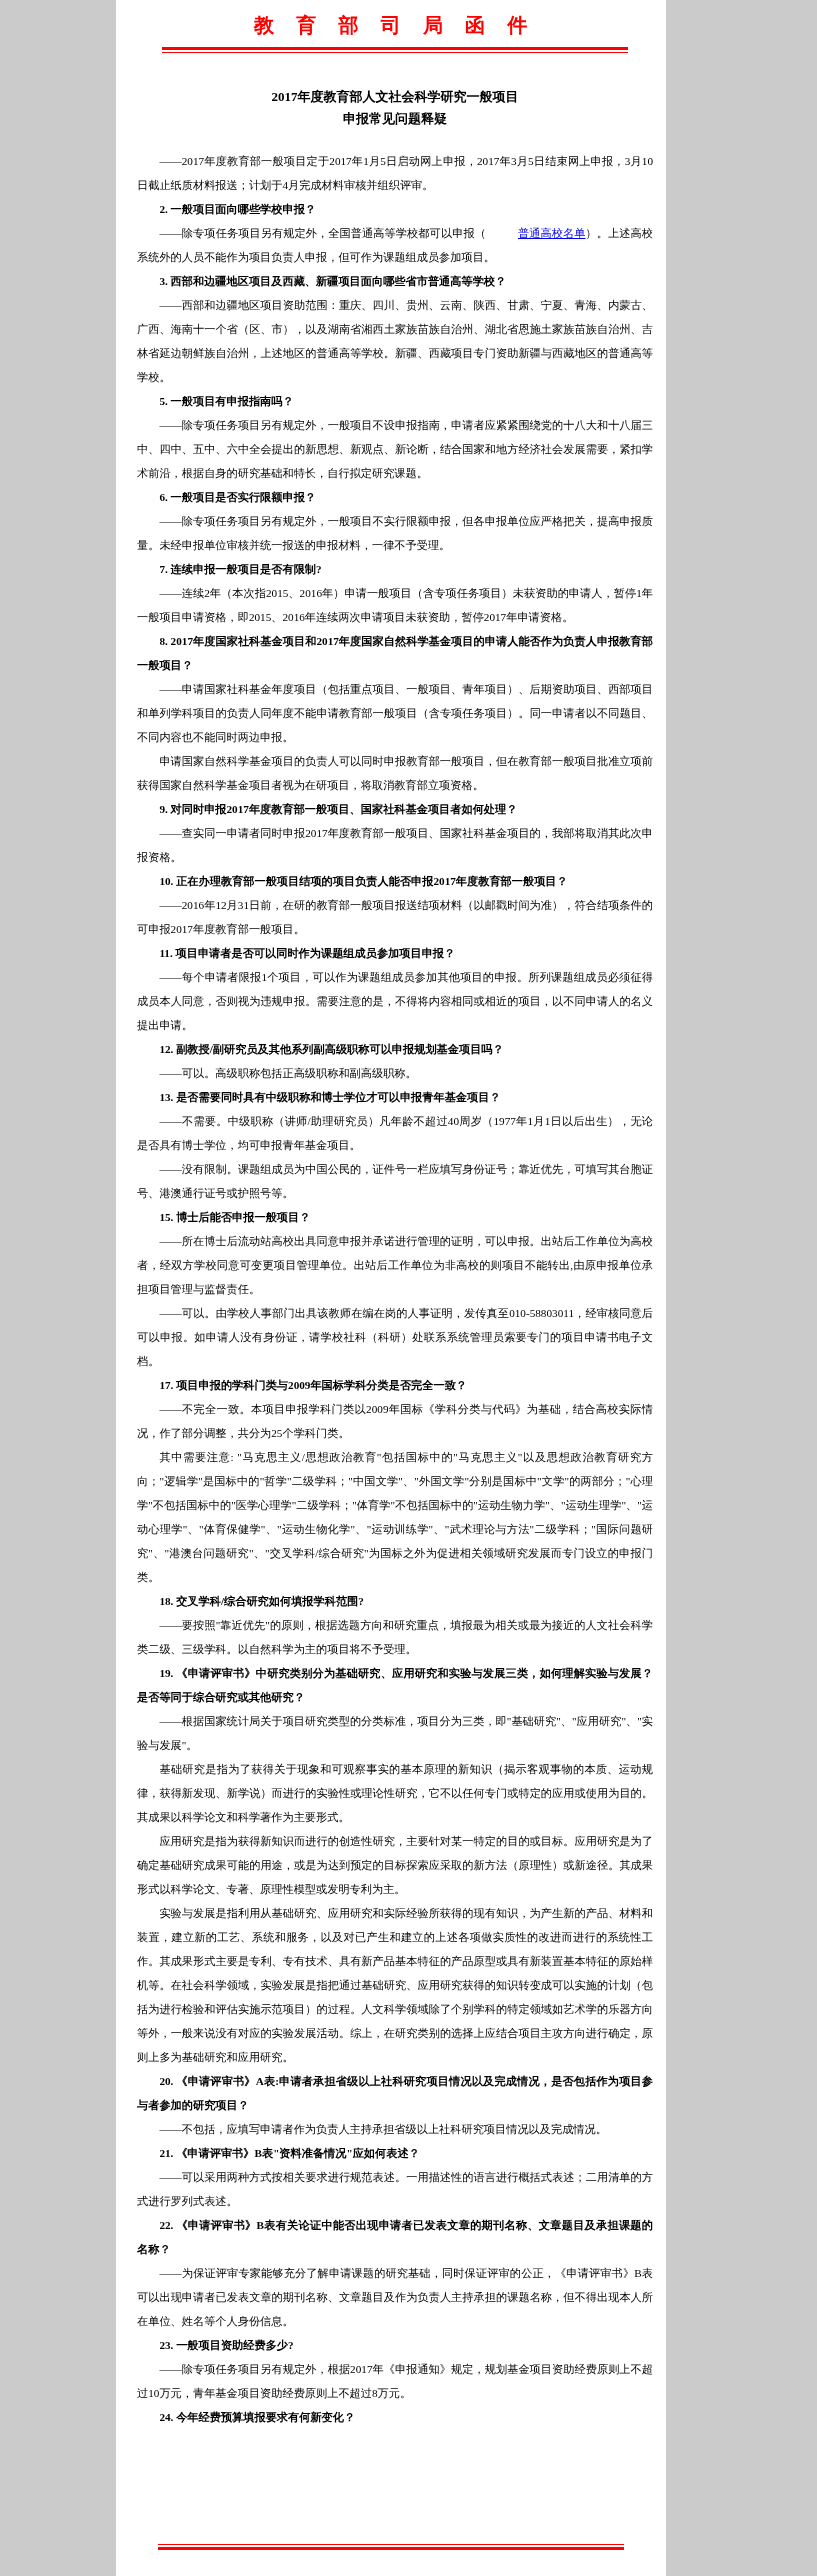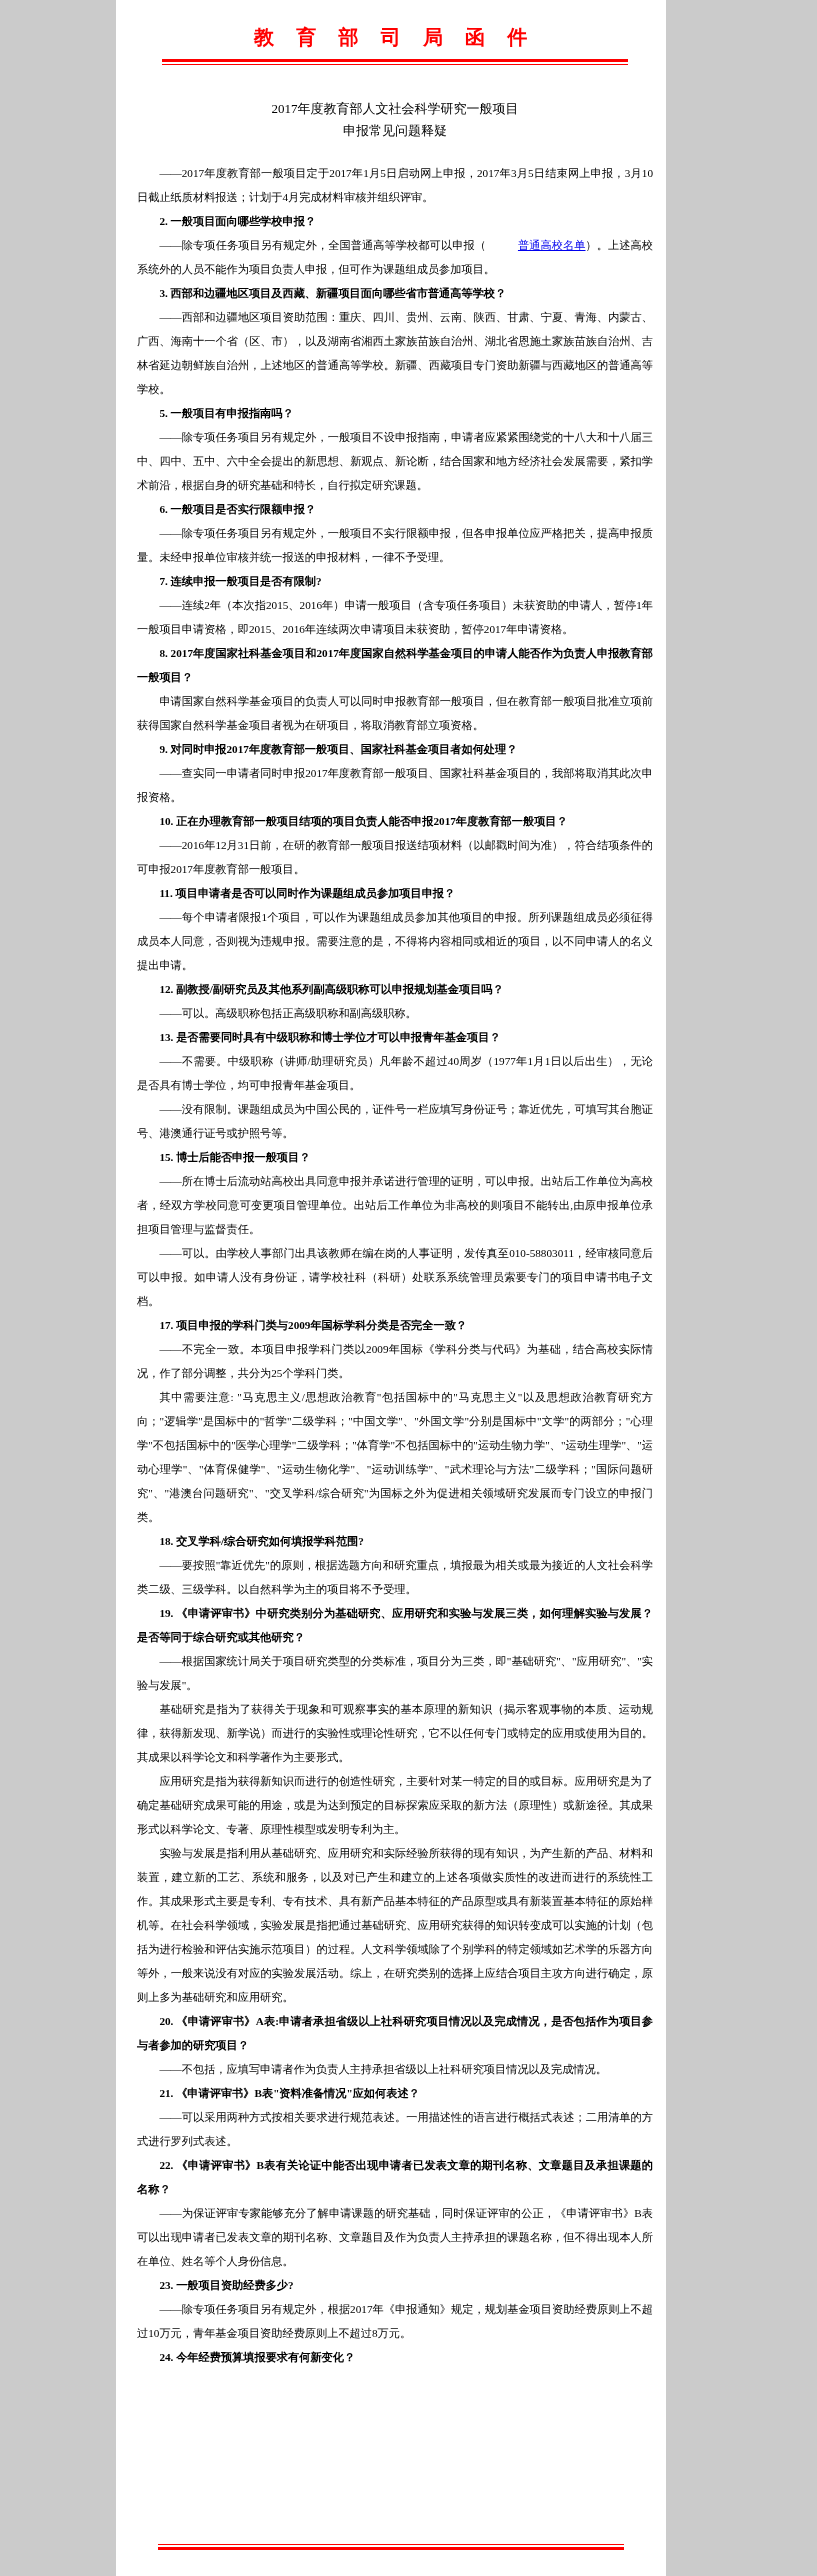--- a/index.html
+++ b/index.html
@@ -1,27 +1,27 @@
 <!DOCTYPE html>
 <html style="font-size:10.6px"><head>
 <meta charset="utf-8">
 <style>
   html,body{margin:0;padding:0;}
   body{background:#cbcbcb;font-family:"Liberation Serif","DejaVu Serif",serif;}
   .canvas{position:relative;width:818px;height:2576px;background:#cbcbcb;overflow:hidden;}
   .page{position:absolute;left:116px;top:0;width:550px;height:2576px;background:#ffffff;box-sizing:border-box;padding:0 13px 0 21px;overflow:hidden;}
-  .banner{padding-top:24px;text-align:center;color:#ff0000;font-weight:bold;font-size:20px;letter-spacing:8.6px;line-height:26px;white-space:nowrap;}
+  .banner{padding-top:12px;text-align:center;color:#ff0000;font-weight:bold;font-size:20px;letter-spacing:8.6px;line-height:26px;white-space:nowrap;}
   .rule{width:466px;margin:0 auto;}
   .header-rule{margin-top:9.2px;}
   .rule .thick{height:3.3px;background:#ff0000;}
   .rule .thin{height:1.3px;background:#ff0000;}
   .header-rule .thin{margin-top:1.3px;}
   .footer-rule{position:absolute;left:42px;top:2544px;}
   .footer-rule .thick{margin-top:1.3px;}
-  .doc-title{margin:33px 0 18.5px 0;text-align:center;font-size:13px;font-weight:normal;line-height:22px;color:#000;}
+  .doc-title{margin:33px 0 18.5px 0;text-align:center;font-size:13px;font-weight:bold;line-height:22px;color:#000;}
   .content{font-size:11.2px;line-height:24px;color:#000;}
   .content p{margin:0;text-indent:2em;text-align:justify;}
   .content p.question{font-weight:bold;}
   a.lnk{text-decoration:underline;cursor:pointer;margin-left:32px;}
   a.lnk.blue{color:#0000ee;}
 </style>
 </head>
 <body>
 
 <div class="canvas">
@@ -58,20 +58,21 @@
         <div>
           <p class="question">6. 一般项目是否实行限额申报？</p>
           <p class="answer"><span>——除专项任务项目另有规定外，一般项目不实行限额申报，但各申报单位应严格把关，提高申报质量。未经申报单位审核并统一报送的申报材料，一律不予受理。</span></p>
         </div>
         <div>
           <p class="question">7. 连续申报一般项目是否有限制?</p>
           <p class="answer"><span>——连续2年（本次指2015、2016年）申请一般项目（含专项任务项目）未获资助的申请人，暂停1年一般项目申请资格，即2015、2016年连续两次申请项目未获资助，暂停2017年申请资格。</span></p>
         </div>
         <div>
           <p class="question">8. 2017年度国家社科基金项目和2017年度国家自然科学基金项目的申请人能否作为负责人申报教育部一般项目？</p>
+          <p class="answer"><span>——申请国家社科基金年度项目（包括重点项目、一般项目、青年项目）、后期资助项目、西部项目和单列学科项目的负责人同年度不能申请教育部一般项目（含专项任务项目）。同一申请者以不同题目、不同内容也不能同时两边申报。</span></p>
           <p class="answer"><span>申请国家自然科学基金项目的负责人可以同时申报教育部一般项目，但在教育部一般项目批准立项前获得国家自然科学基金项目者视为在研项目，将取消教育部立项资格。</span></p>
         </div>
         <div>
           <p class="question">9. 对同时申报2017年度教育部一般项目、国家社科基金项目者如何处理？</p>
           <p class="answer"><span>——查实同一申请者同时申报2017年度教育部一般项目、国家社科基金项目的，我部将取消其此次申报资格。</span></p>
         </div>
         <div>
           <p class="question">10. 正在办理教育部一般项目结项的项目负责人能否申报2017年度教育部一般项目？</p>
           <p class="answer"><span>——2016年12月31日前，在研的教育部一般项目报送结项材料（以邮戳时间为准），符合结项条件的可申报2017年度教育部一般项目。</span></p>
         </div>

